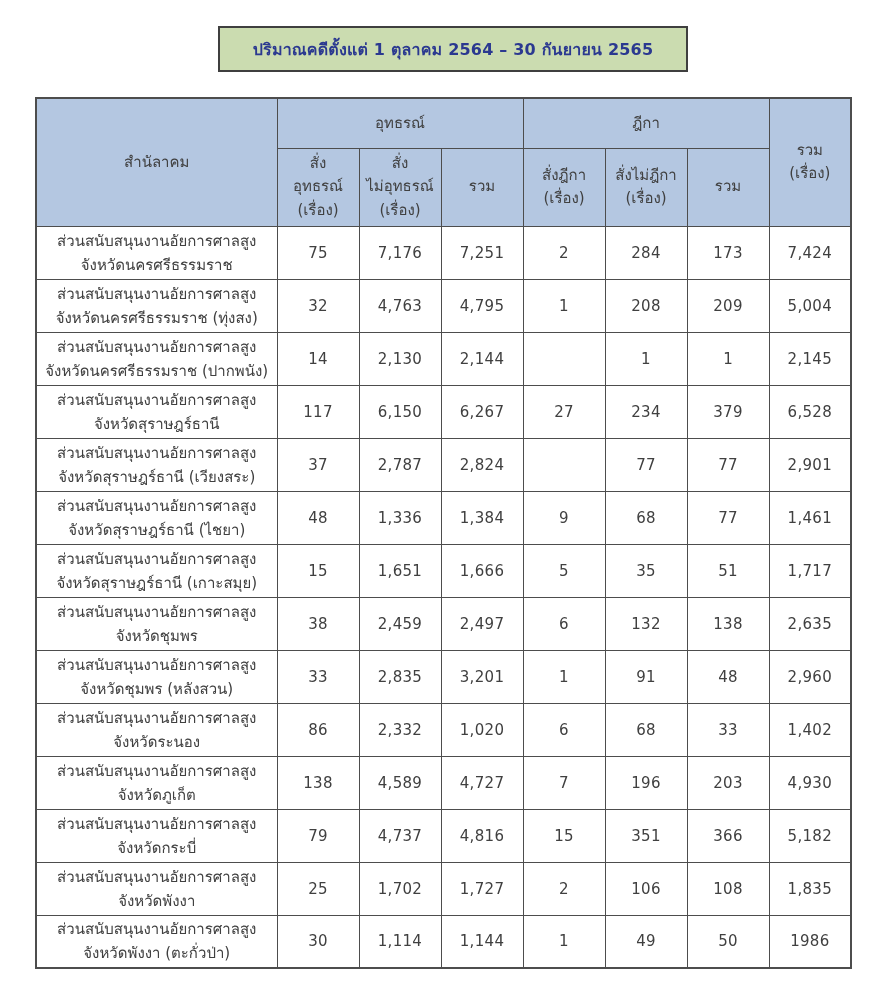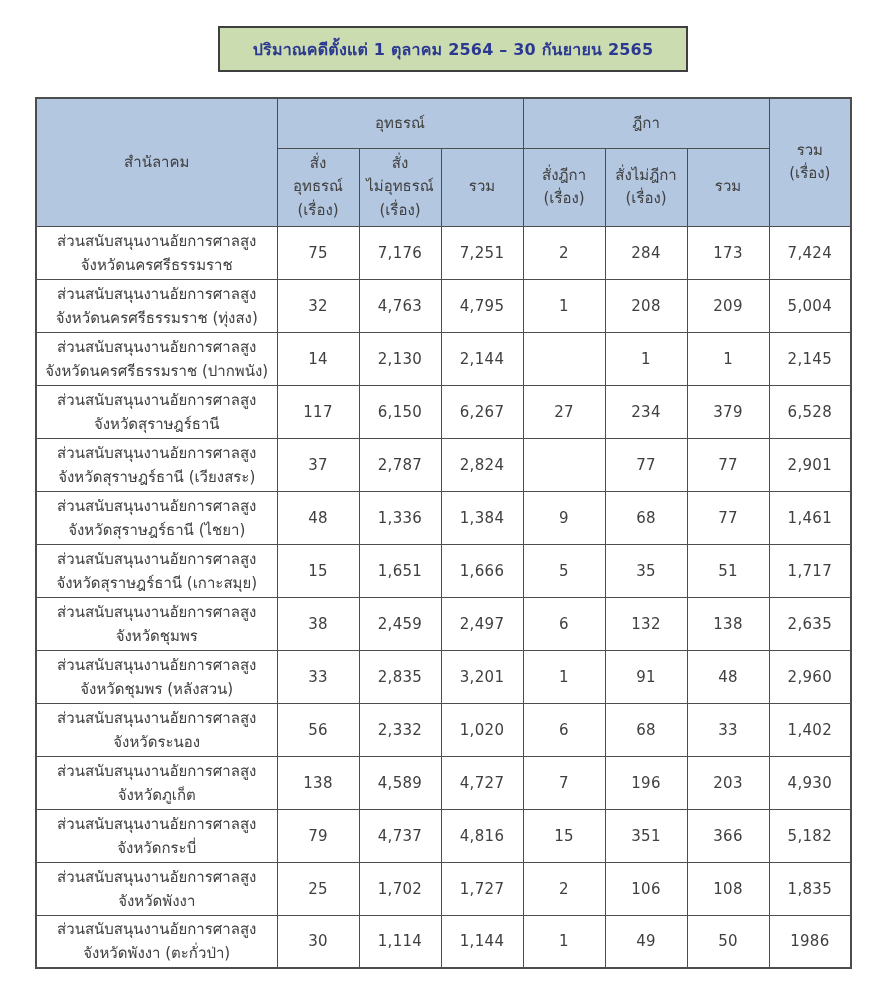--- a/index.html
+++ b/index.html
@@ -188,21 +188,21 @@
     <td class="num">3,201</td>
     <td class="num">1</td>
     <td class="num">91</td>
     <td class="num">48</td>
     <td class="num">2,960</td>
   </tr>
 
   <tr>
     <td class="office">ส่วนสนับสนุนงานอัยการศาลสูง
 จังหวัดระนอง</td>
-    <td class="num">56</td>
+    <td class="num">86</td>
     <td class="num">2,332</td>
     <td class="num">1,020</td>
     <td class="num">6</td>
     <td class="num">68</td>
     <td class="num">33</td>
     <td class="num">1,402</td>
   </tr>
 
   <tr>
     <td class="office">ส่วนสนับสนุนงานอัยการศาลสูง

